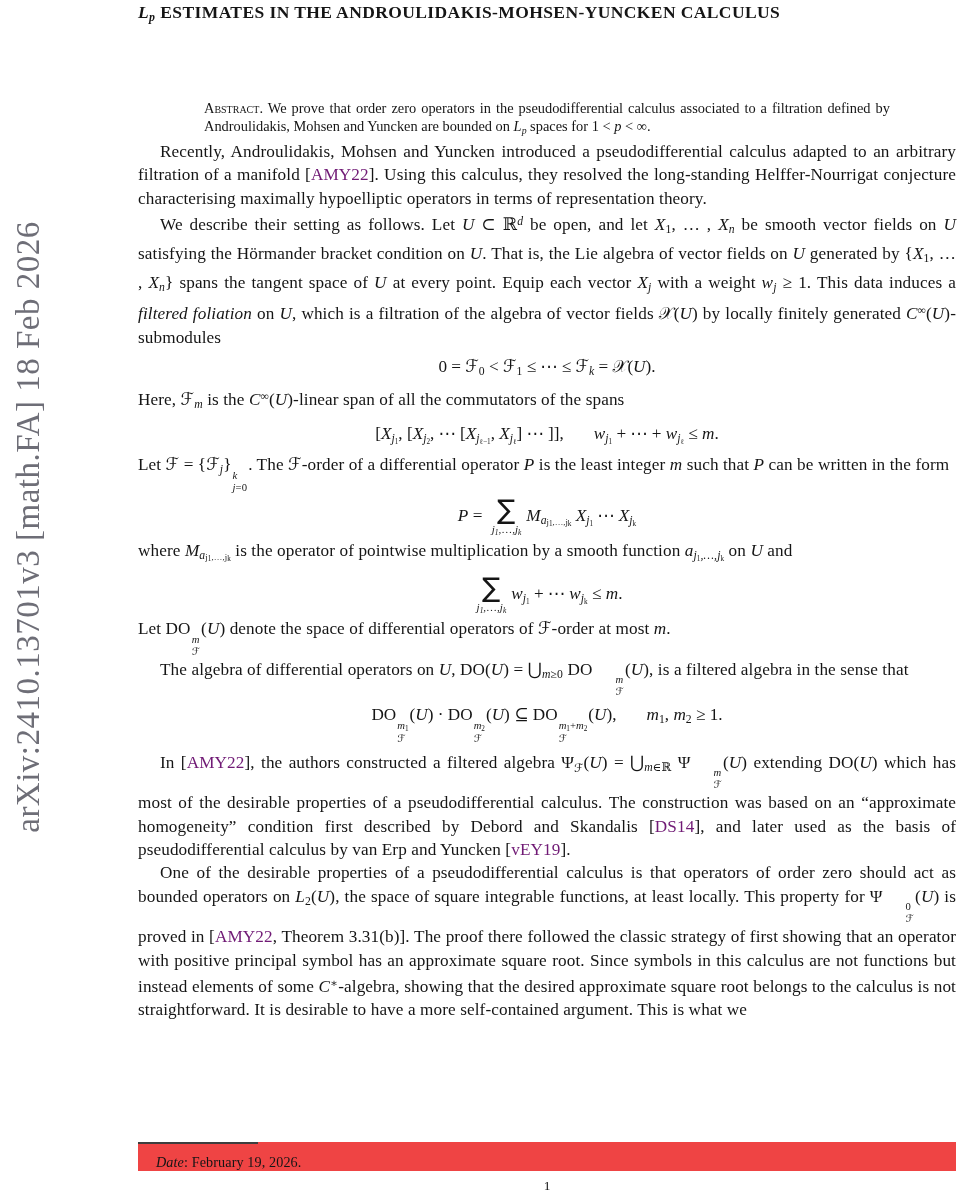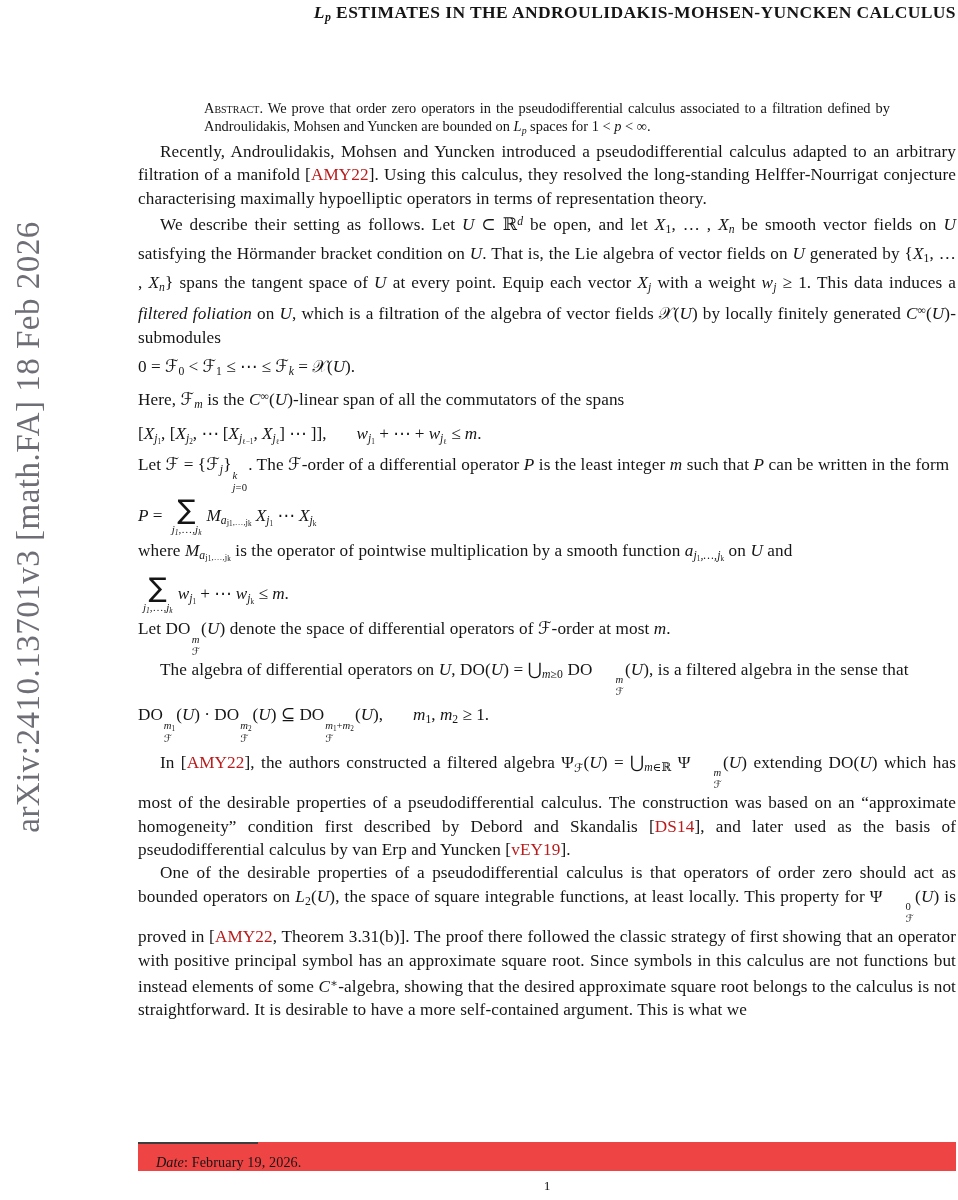--- a/index.html
+++ b/index.html
@@ -3,34 +3,34 @@
 <meta charset="utf-8">
 <style>
   html,body{margin:0;padding:0;background:#ffffff;}
   .page{position:relative;width:958px;height:1200px;background:#fff;overflow:hidden;
         font-family:"Liberation Serif","DejaVu Serif","DejaVu Sans",serif;color:#151515;}
   .arxiv-stamp{position:absolute;top:903px;left:10px;width:752px;
         transform:rotate(-90deg);transform-origin:0 0;
         font-size:33px;letter-spacing:.5px;color:#6e6e77;text-align:center;white-space:nowrap;
         font-family:"Liberation Serif","DejaVu Serif",serif;}
   .content{position:absolute;left:138px;top:0;width:818px;}
-  .title{margin:2px 0 0 0;text-align:right;font-size:17.5px;font-weight:bold;letter-spacing:.4px;}
+  .title{margin:2px 0 0 0;text-align:left;font-size:17.5px;font-weight:bold;letter-spacing:.4px;}
   .author{text-align:center;margin-top:40px;font-size:13.5px;letter-spacing:1.6px;}
   .abstract{margin:74px 66px 0 66px;font-size:14.4px;line-height:18px;text-align:justify;}
   .section-heading{margin:30px 0 0 0;text-align:center;font-size:16px;font-weight:normal;}
   p{margin:0;font-size:17.2px;line-height:23.4px;text-align:justify;letter-spacing:.1px;}
   p.indent{text-indent:22px;}
   p.noindent{text-indent:0;}
-  .eq{font-size:17.2px;margin:6px 0;line-height:1.3;}
+  .eq{text-align:center;font-size:17.2px;margin:6px 0;line-height:1.3;}
   .eq-sum{margin:2px 0;}
   
   .r{} 
   .i{font-style:italic;}
   .sc{font-variant:small-caps;}
-  .link{color:#b91c1c;margin-top:12px;}
+  .link{color:#701a75;margin-top:12px;}
   .cal{font-family:"DejaVu Sans","DejaVu Serif",serif;}
   .sub{font-size:.68em;font-style:italic;vertical-align:-.28em;}
   .subr{font-size:.68em;vertical-align:-.28em;}
   .csub{font-size:.68em;vertical-align:-.32em;font-family:"DejaVu Sans","DejaVu Serif",serif;}
   .ssub{font-size:.5em;vertical-align:-.5em;}
   .s3{font-size:.42em;vertical-align:-.7em;}
   .sup{font-size:.68em;font-style:italic;vertical-align:.42em;}
   .supr{font-size:.68em;vertical-align:.42em;}
   .stk{display:inline-flex;flex-direction:column;align-items:flex-start;vertical-align:-.5em;
        line-height:1;margin:0 1px;}

